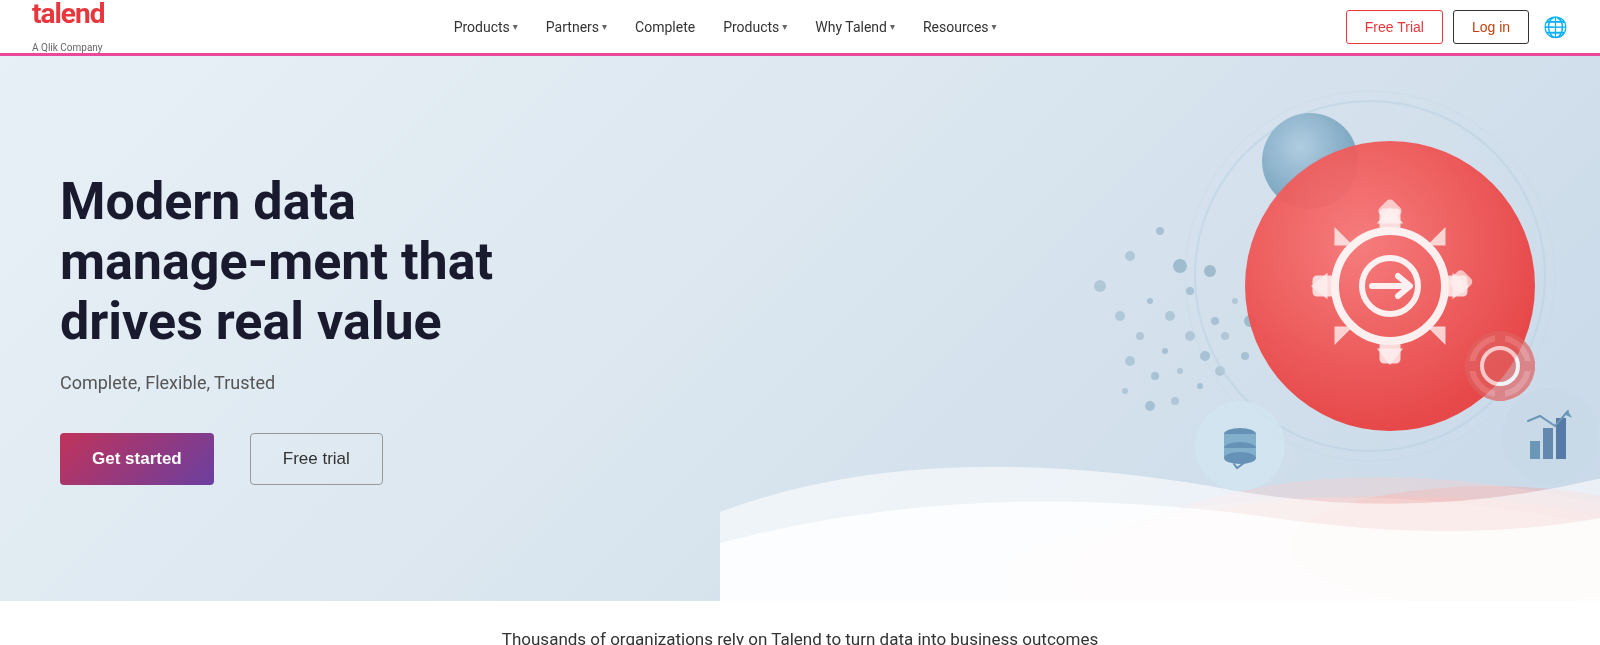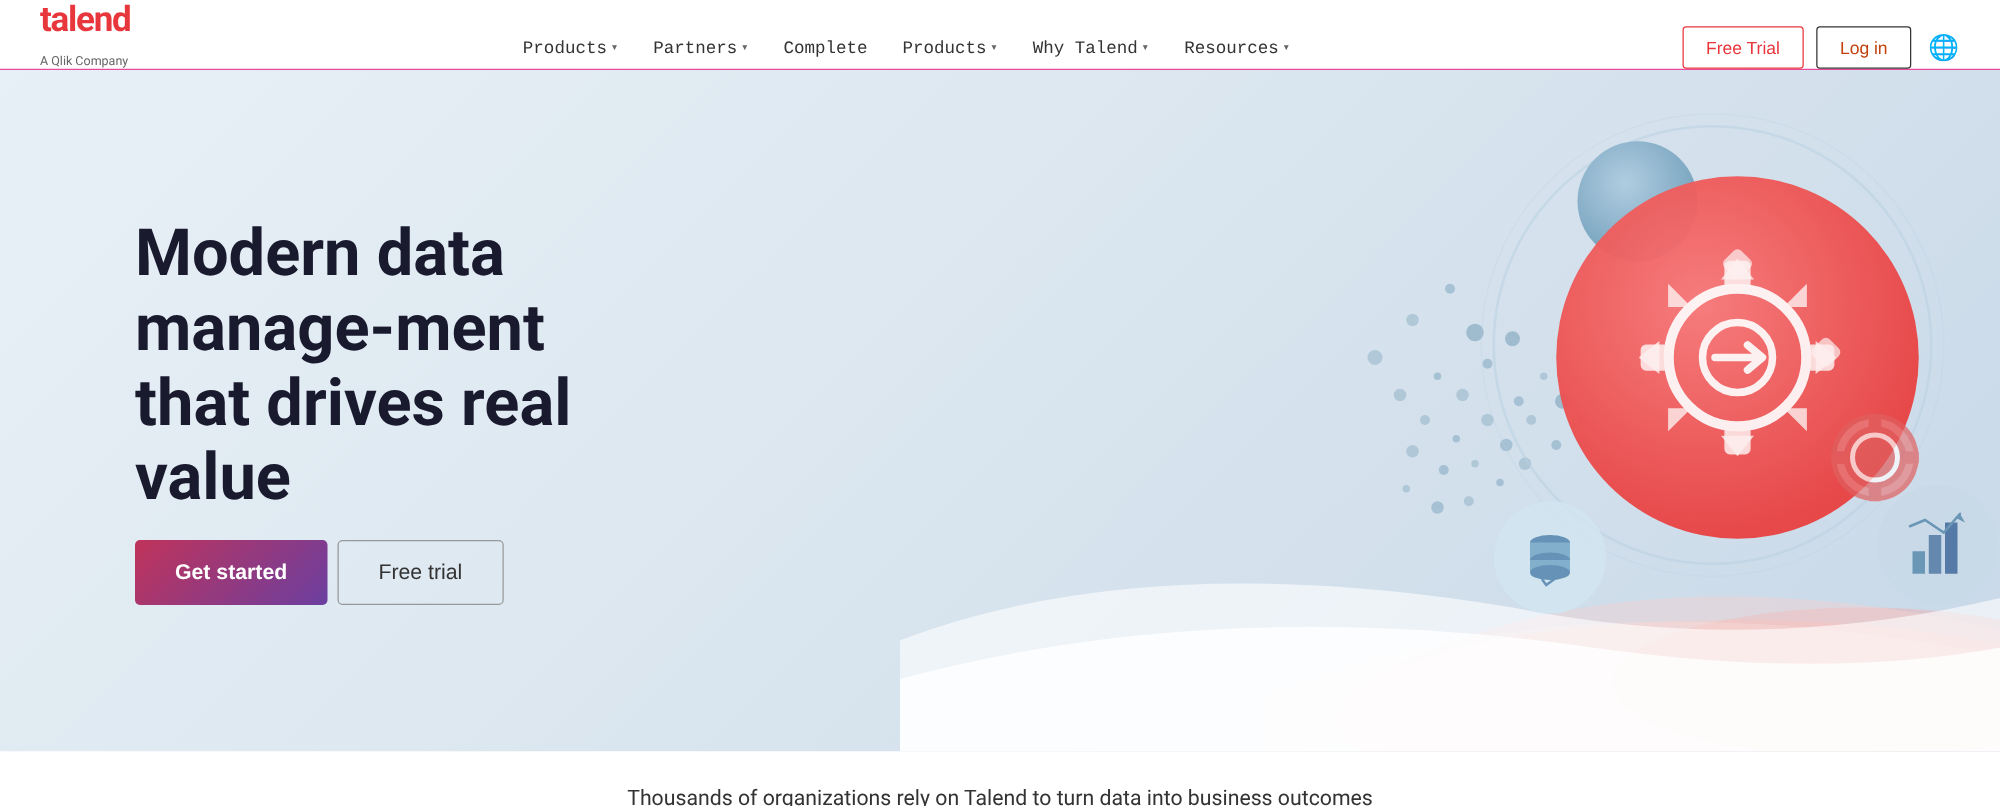--- a/index.html
+++ b/index.html
@@ -1,40 +1,39 @@
 <!DOCTYPE html>
 <html><head>
   <meta charset="utf-8">
   <style>
     * { margin: 0; padding: 0; box-sizing: border-box; }
     body { font-family: -apple-system, BlinkMacSystemFont, 'Segoe UI', Roboto, sans-serif; background: #fff; overflow-x: hidden; }
 
     
     nav {
       display: flex;
-      align-items: flex-end;
+      align-items: center;
       justify-content: space-between;
       padding: 0 32px;
       height: 56px;
       background: #fff;
-      border-bottom: 1px solid #ec4899;
+      border-bottom: 3px solid #ec4899;
       position: relative;
       z-index: 10;
     }
     .logo-wrap { display: flex; flex-direction: column; line-height: 1; }
     .logo-talend { font-size: 28px; font-weight: 700; color: #e8373c; letter-spacing: -1px; }
     .logo-sub { font-size: 10px; color: #666; margin-top: 15px; }
     .nav-links { display: flex; align-items: center; gap: 4px; }
     .nav-item {
       display: flex; align-items: center; gap: 3px;
       padding: 8px 12px;
       font-size: 14px; color: #333; cursor: pointer;
       text-decoration: none;
       white-space: nowrap;
-      font-family: Liberation Mono, monospace;
     }
     .nav-chevron { font-size: 10px; color: #666; }
     .nav-actions { display: flex; align-items: center; gap: 10px; }
     .btn-free-trial {
       padding: 8px 18px;
       border: 1.5px solid #e8373c;
       color: #e8373c;
       background: transparent;
       border-radius: 3px;
       font-size: 14px;
@@ -56,38 +55,38 @@
     
     .hero {
       background: linear-gradient(135deg, #e8f0f7 0%, #dde8f0 40%, #c8d8e8 100%);
       min-height: 545px;
       position: relative;
       display: flex;
       align-items: center;
       overflow: hidden;
     }
     .hero-content {
-      padding: 60px 108px;
+      padding: 60px 60px;
       max-width: 600px;
       position: relative;
       z-index: 2;
     }
     .hero-title {
       font-size: 52px;
       font-weight: 700;
       color: #1a1a2e;
       line-height: 1.15;
       margin-bottom: 20px;
     }
     .hero-subtitle {
       font-size: 18px;
       color: #555;
       margin-bottom: 40px;
     }
-    .hero-buttons { display: flex; gap: 8px; align-items: center; }
+    .hero-buttons { display: flex; gap: 36px; align-items: center; }
     .btn-get-started {
       padding: 16px 32px;
       background: linear-gradient(135deg, #c0335a, #6b3fa0);
       color: #fff;
       border: none;
       border-radius: 4px;
       font-size: 17px;
       font-weight: 600;
       cursor: pointer;
     }
@@ -166,20 +165,21 @@
   <div class="nav-actions">
     <button class="btn-free-trial">Free Trial</button>
     <button class="btn-login">Log in</button>
     <span class="globe-icon">🌐</span>
   </div>
 </nav>
 
 <section class="hero">
   <div class="hero-content">
     <h1 class="hero-title">Modern data manage-ment that drives real value</h1>
+    <p class="hero-subtitle">Complete, Flexible, Trusted</p>
     <div class="hero-buttons">
       <button class="btn-get-started">Get started</button>
       <button class="btn-free-hero">Free trial</button>
     </div>
   </div>
 
   <div class="hero-illustration">
     <svg viewBox="0 0 900 545" xmlns="http://www.w3.org/2000/svg" preserveAspectRatio="xMidYMid slice">
 
       <ellipse cx="680" cy="520" rx="320" ry="80" fill="#f8cac8" opacity="0.5"></ellipse>

